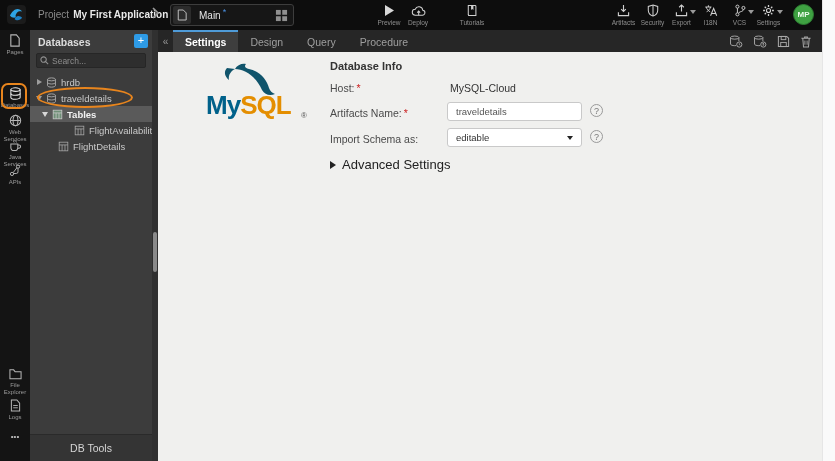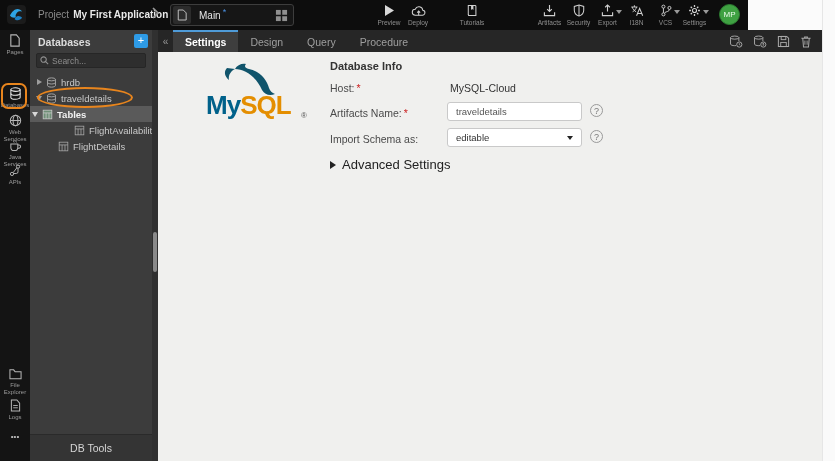--- a/index.html
+++ b/index.html
@@ -1,36 +1,36 @@
 <!DOCTYPE html>
 <html><head>
 <meta charset="utf-8">
 <style>
   * { margin:0; padding:0; box-sizing:border-box; }
   body { font-family:"Liberation Sans", sans-serif; background:#fff; }
   .screen { position:relative; width:835px; height:461px; overflow:hidden; background:#fbfbfb; }
 
   
-  .topbar { position:absolute; left:0; top:0; width:748px; height:30px; background:#0d0d0d; z-index:5; }
+  .topbar { position:absolute; left:0; top:0; width:822px; height:30px; background:#0d0d0d; z-index:5; }
   .logo { position:absolute; left:7px; top:5px; width:19px; height:19px; border-radius:4px; background:#1b1b1b; display:flex; align-items:center; justify-content:center; }
   .project-crumb { position:absolute; left:38px; top:9px; font-size:10px; display:flex; gap:4px; align-items:baseline; }
   .project-label { color:#8a8a8a; }
   .project-name { color:#e9e9e9; font-weight:bold; }
   .crumb-chev { position:absolute; left:152px; top:7px; color:#9a9a9a; font-size:11px; }
   .maintab { position:absolute; left:170px; top:4px; width:124px; height:22px; background:#161616; border:1px solid #3d3d3d; border-radius:3px; display:flex; align-items:center; }
   .maintab .pagebox { width:18px; height:18px; margin-left:2px; background:#2c2c2c; border-radius:2px; display:flex; align-items:center; justify-content:center; color:#bdbdbd; }
   .maintab .tabname { color:#e6e6e6; font-size:10px; margin-left:8px; font-weight:normal; }
   .maintab .mod { color:#4a90e2; font-size:9px; margin-left:2px; position:relative; top:-3px; }
   .maintab .gridico { margin-left:auto; margin-right:5px; color:#8f8f8f; }
   .tb-act { position:absolute; top:4px; width:34px; display:flex; flex-direction:column; align-items:center; color:#d0d0d0; cursor:pointer; }
   .tb-act .lbl, .tool-item .lbl { font-size:6.5px; color:#8f8f8f; margin-top:2px; white-space:nowrap; }
   .tools { position:absolute; right:40px; top:4px; display:flex; gap:2px; }
   .tool-item { position:relative; width:27px; display:flex; flex-direction:column; align-items:center; color:#d0d0d0; cursor:pointer; }
   .tool-caret { position:absolute; right:-1px; top:6px; width:0; height:0; border-left:3px solid transparent; border-right:3px solid transparent; border-top:4px solid #9a9a9a; }
-  .avatar { position:absolute; right:8px; top:4px; width:21px; height:21px; border-radius:50%; background:#3fa142; border:1.5px solid #2c7d31; color:#eafbea; font-size:8px; font-weight:normal; display:flex; align-items:center; justify-content:center; }
+  .avatar { position:absolute; right:8px; top:4px; width:21px; height:21px; border-radius:50%; background:#3fa142; border:1.5px solid #2c7d31; color:#eafbea; font-size:8px; font-weight:bold; display:flex; align-items:center; justify-content:center; }
 
   
   .rail { position:absolute; left:0; top:30px; width:30px; height:431px; background:#141414; z-index:4; }
   .rail-item { position:absolute; left:0; width:30px; display:flex; flex-direction:column; align-items:center; color:#b5b5b5; cursor:pointer; }
   .rail-item .lbl { font-size:6px; line-height:7px; color:#9a9a9a; text-align:center; margin-top:2px; }
   .rail-item.active { color:#e8e8e8; }
 
   
   .panel { position:absolute; left:30px; top:30px; width:122px; height:431px; background:#3c3c3c; z-index:3; }
   .panel-header { position:relative; height:22px; }
@@ -319,21 +319,21 @@
         <span class="tri-d"></span>
         <span class="tico">
             <svg width="11" height="11" viewBox="0 0 14 14">
               <ellipse cx="7" cy="3" rx="5" ry="1.9" fill="none" stroke="currentColor" stroke-width="1.2"></ellipse>
               <path d="M2 3v8c0 1 2.2 1.9 5 1.9s5-.9 5-1.9V3" fill="none" stroke="currentColor" stroke-width="1.2"></path>
               <path d="M2 7c0 1 2.2 1.9 5 1.9S12 8 12 7" fill="none" stroke="currentColor" stroke-width="1.2"></path>
             </svg>
           </span>
         <span>traveldetails</span>
       </div>
-      <div class="trow selected" style="padding-left:2px">
+      <div class="trow selected" style="padding-left:12px">
         <span class="tri-d" style="border-top-color:#d8d8d8"></span>
         <span class="tico" style="color:#cfd8cf">
             <svg width="11" height="11" viewBox="0 0 14 14">
               <rect x="1.5" y="1.5" width="11" height="11" fill="#6f8f77" stroke="#cacaca" stroke-width="1"></rect>
               <path d="M1.5 5h11M5.2 5v7.5M8.9 5v7.5" stroke="#cacaca" stroke-width="1"></path>
             </svg>
           </span>
         <span>Tables</span>
       </div>
       <div class="trow" style="padding-left:44px">

